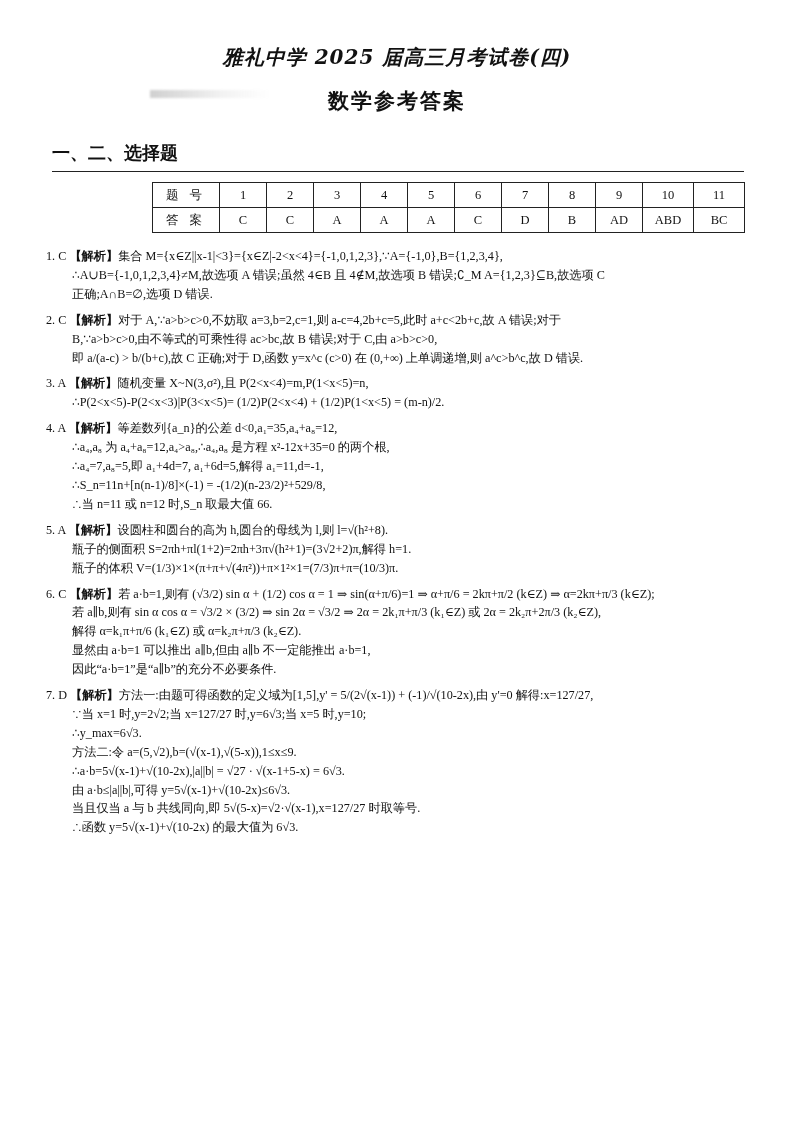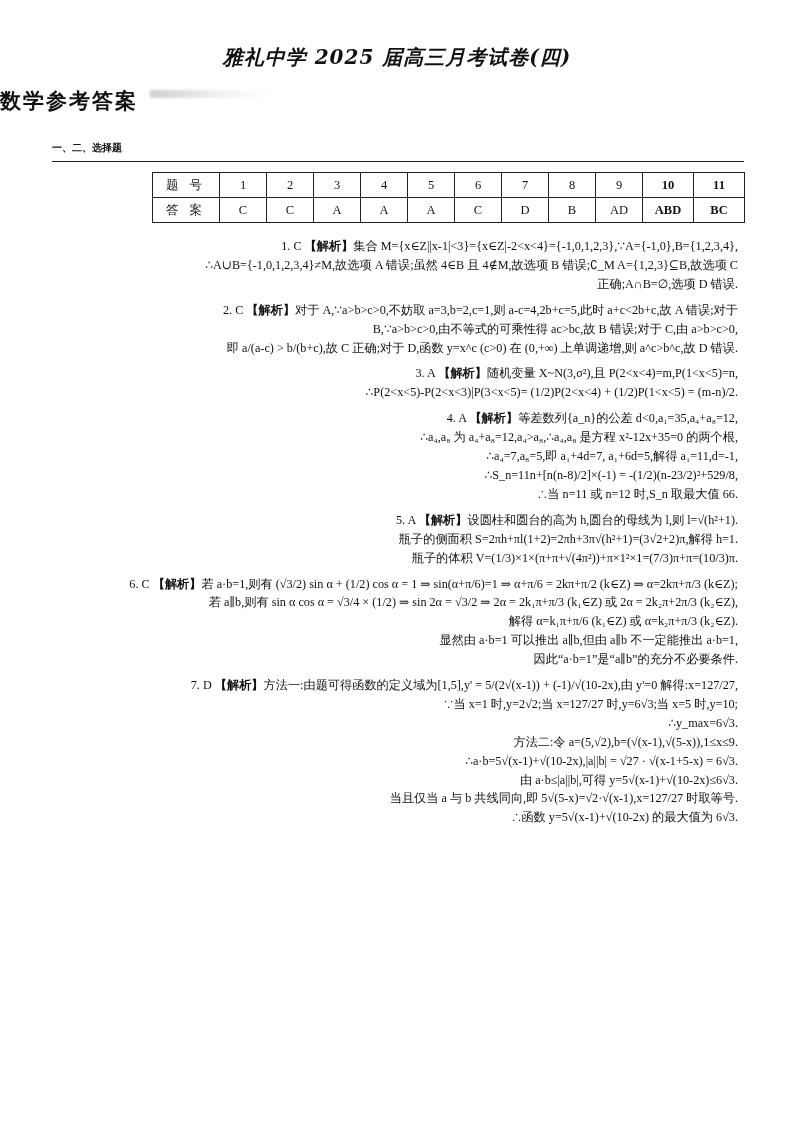--- a/index.html
+++ b/index.html
@@ -34,29 +34,30 @@
   .doc-title {
     text-align: center;
     font-size: 20px;
     font-weight: bold;
     letter-spacing: 1px;
     margin-top: 44px;
     font-family: "DejaVu Serif", serif;
     font-style: italic;
   }
   .doc-subtitle {
+    text-align: center;
     font-size: 21px;
     font-weight: bold;
     letter-spacing: 2px;
     margin-top: 16px;
     font-family: "DejaVu Serif", serif;
   }
   .section-head {
     margin: 26px 0 6px 52px;
-    font-size: 10px;
+    font-size: 18px;
     font-weight: bold;
   }
   .hrule {
     width: 692px;
     margin-left: 52px;
     border-top: 1px solid #222;
   }
   table.ans {
     margin: 10px 0 0 152px;
     border-collapse: collapse;
@@ -73,26 +74,24 @@
   table.ans td.hdr {
     width: 58px;
     letter-spacing: 4px;
     font-weight: normal;
   }
   table.ans td.cell {
     width: 38px;
   }
   table.ans td.cell.wide {
     width: 42px;
-    font-weight: bold;
   }
   .solutions {
     margin: 14px 0 16px 0;
     padding: 0 56px 0 46px;
-    text-align: right;
   }
   .sol {
     margin-bottom: 7px;
     font-size: 12.2px;
     line-height: 1.55;
   }
   .sol .tag {
     font-weight: bold;
   }
   .ln {
@@ -182,41 +181,41 @@
     </div>
 
     <div class="sol">
       <span class="ln">
         <span>4.</span>
         <span>A</span>
         <span class="tag">【解析】</span><span>等差数列{a_n}的公差 d&lt;0,a₁=35,a₄+a₈=12,</span>
       </span>
       <span class="ln ind">∴a₄,a₈ 为 a₄+a₈=12,a₄&gt;a₈,∴a₄,a₈ 是方程 x²-12x+35=0 的两个根,</span>
       <span class="ln ind">∴a₄=7,a₈=5,即 a₁+4d=7, a₁+6d=5,解得 a₁=11,d=-1,</span>
-      <span class="ln ind">∴S_n=11n+[n(n-8)/2]×(-1) = -(1/2)(n-23/2)²+529/8,</span>
+      <span class="ln ind">∴S_n=11n+[n(n-1)/8]×(-1) = -(1/2)(n-23/2)²+529/8,</span>
       <span class="ln ind">∴当 n=11 或 n=12 时,S_n 取最大值 66.</span>
     </div>
 
     <div class="sol">
       <span class="ln">
         <span>5.</span>
         <span>A</span>
-        <span class="tag">【解析】</span><span>设圆柱和圆台的高为 h,圆台的母线为 l,则 l=√(h²+1).</span>
+        <span class="tag">【解析】</span><span>设圆柱和圆台的高为 h,圆台的母线为 l,则 l=√(h²+8).</span>
       </span>
       <span class="ln ind">瓶子的侧面积 S=2πh+πl(1+2)=2πh+3π√(h²+1)=(3√2+2)π,解得 h=1.</span>
       <span class="ln ind">瓶子的体积 V=(1/3)×1×(π+π+√(4π²))+π×1²×1=(7/3)π+π=(10/3)π.</span>
     </div>
 
     <div class="sol">
       <span class="ln">
         <span>6.</span>
         <span>C</span>
         <span class="tag">【解析】</span><span>若 a·b=1,则有 (√3/2) sin α + (1/2) cos α = 1 ⇒ sin(α+π/6)=1 ⇒ α+π/6 = 2kπ+π/2 (k∈Z) ⇒ α=2kπ+π/3 (k∈Z);</span>
       </span>
-      <span class="ln ind">若 a∥b,则有 sin α cos α = √3/4 × (1/2) ⇒ sin 2α = √3/2 ⇒ 2α = 2k₁π+π/3 (k₁∈Z) 或 2α = 2k₂π+2π/3 (k₂∈Z),</span>
+      <span class="ln ind">若 a∥b,则有 sin α cos α = √3/2 × (3/2) ⇒ sin 2α = √3/2 ⇒ 2α = 2k₁π+π/3 (k₁∈Z) 或 2α = 2k₂π+2π/3 (k₂∈Z),</span>
       <span class="ln ind">解得 α=k₁π+π/6 (k₁∈Z) 或 α=k₂π+π/3 (k₂∈Z).</span>
       <span class="ln ind">显然由 a·b=1 可以推出 a∥b,但由 a∥b 不一定能推出 a·b=1,</span>
       <span class="ln ind">因此“a·b=1”是“a∥b”的充分不必要条件.</span>
     </div>
 
     <div class="sol">
       <span class="ln">
         <span>7.</span>
         <span>D</span>
         <span class="tag">【解析】</span><span>方法一:由题可得函数的定义域为[1,5],y' = 5/(2√(x-1)) + (-1)/√(10-2x),由 y'=0 解得:x=127/27,</span>

